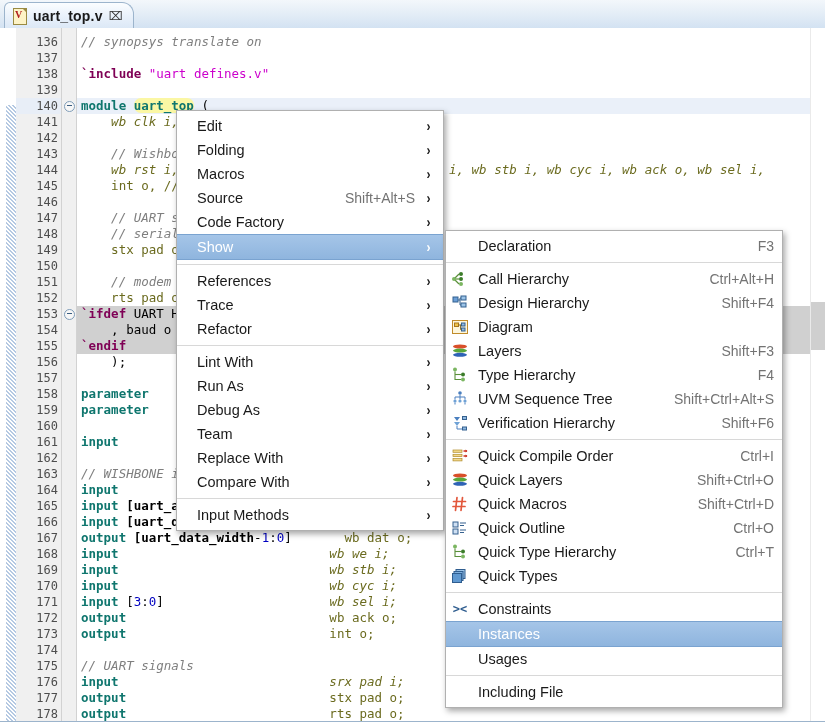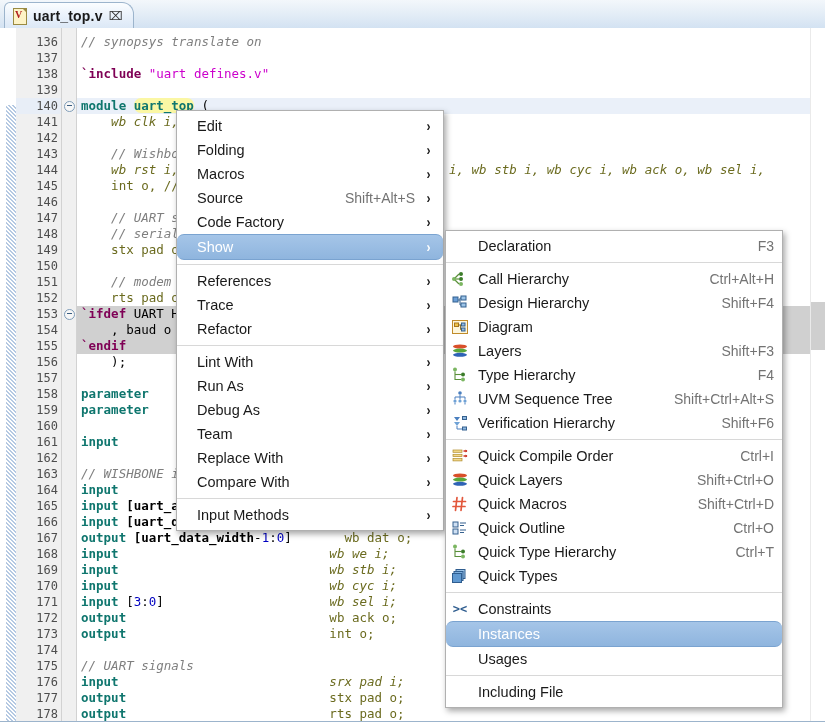--- a/index.html
+++ b/index.html
@@ -152,21 +152,20 @@
   .mi .lbl{flex:1;}
   .mi .acc{color:#737373;padding-left:18px;font-size:14px;}
   .mi .arr{
     width:14px;min-width:14px;text-align:center;font-size:15px;color:#1a1a1a;
     font-weight:bold;margin-left:6px;
   }
   .mi.sel{
     background:linear-gradient(to bottom,#a5c5e8 0%,#8fb5de 100%);
     border-top:1px solid #7aa3d0;border-bottom:1px solid #7aa3d0;
     color:#ffffff;
-    border-radius:7px;
   }
   .mi.sel .lbl,.mi.sel .arr,.mi.sel .acc{color:#ffffff;}
   .msep{height:1px;background:#d8d8d8;margin:4px 0;}
 
   
   .chev{display:inline-block;transform:scaleX(.8);}
 
   
   .ic svg{display:block;width:18px;height:18px;margin:1px 0 0 0;}
 </style>

